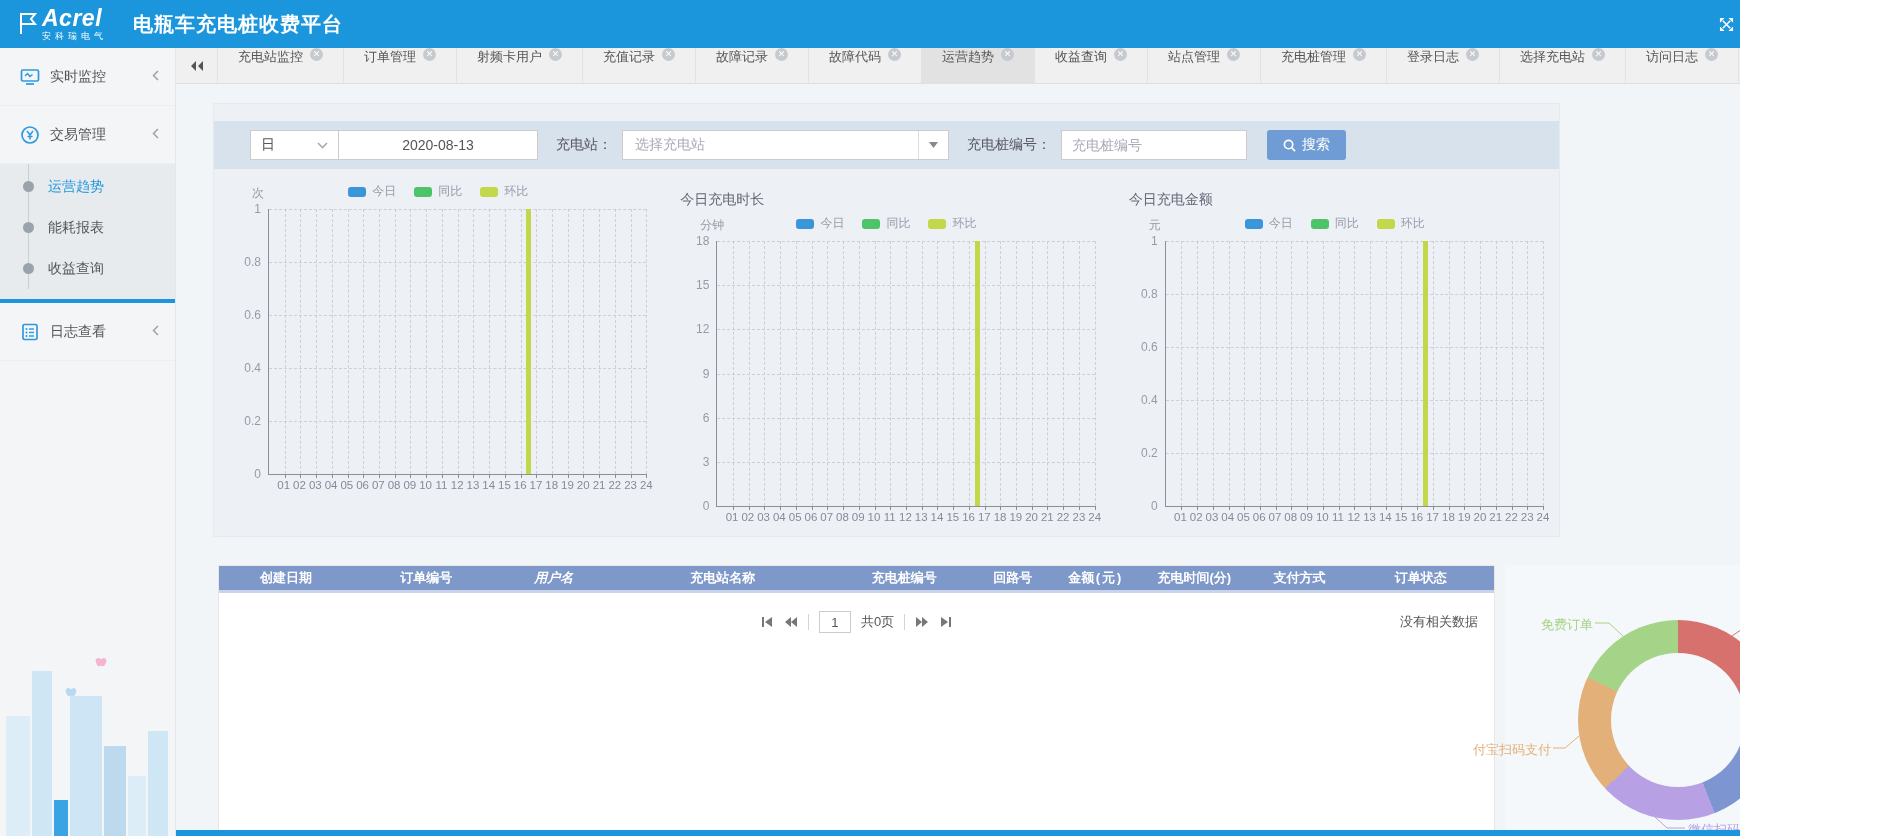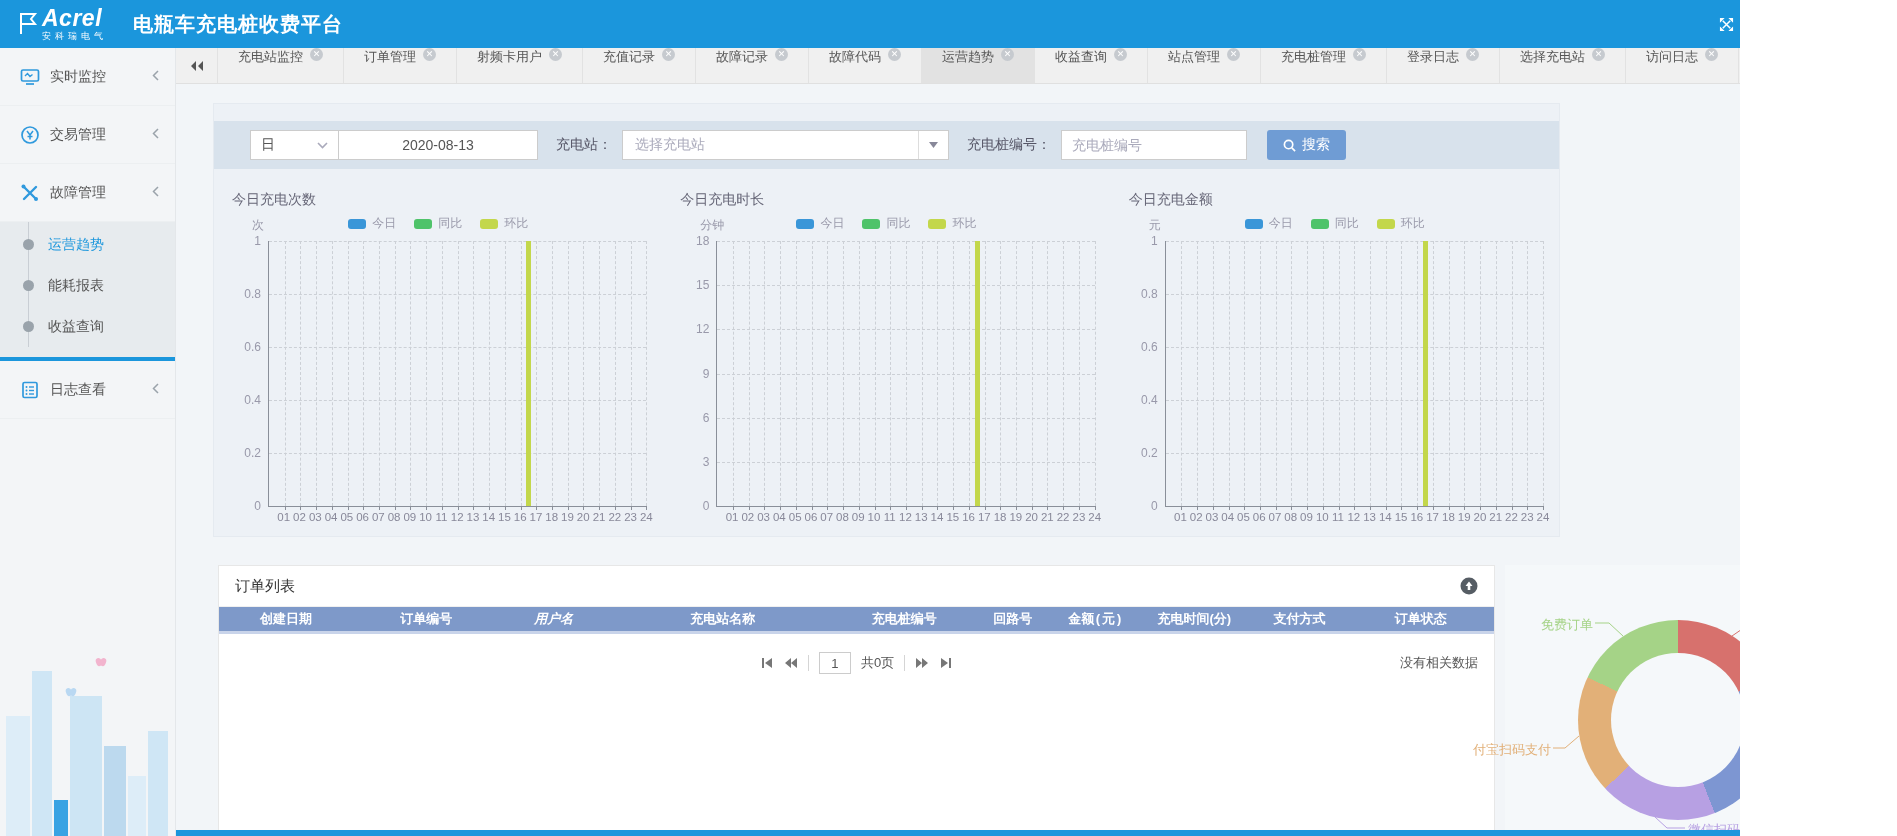--- a/index.html
+++ b/index.html
@@ -169,35 +169,20 @@
                 <circle cx="10" cy="10" r="8" fill="none" stroke="#2f99dd" stroke-width="1.7"></circle>
                 <path d="M7 6 L10 10 L13 6 M10 10 V14.5 M7.5 11.5 H12.5" fill="none" stroke="#2f99dd" stroke-width="1.5"></path>
               </svg>
             </span>
             <span>交易管理</span>
             <span class="chev"><svg width="7" height="11" viewBox="0 0 7 11">
                 <path d="M6 1 L1.5 5.5 L6 10" fill="none" stroke="#9aa3ab" stroke-width="1.5"></path>
               </svg></span>
           </div>
         </div>
-        <div style="position: relative;">
-          <div class="side-item">
-            <span class="s-ico">
-              <svg width="20" height="20" viewBox="0 0 20 20">
-                <path d="M3 3 L16 16 M16 4 L4 16" stroke="#2f99dd" stroke-width="2.4" stroke-linecap="round"></path>
-                <circle cx="3.5" cy="3.5" r="2" fill="#2f99dd"></circle>
-                <circle cx="16" cy="16" r="2" fill="#2f99dd"></circle>
-              </svg>
-            </span>
-            <span>故障管理</span>
-            <span class="chev"><svg width="7" height="11" viewBox="0 0 7 11">
-                <path d="M6 1 L1.5 5.5 L6 10" fill="none" stroke="#9aa3ab" stroke-width="1.5"></path>
-              </svg></span>
-          </div>
-        </div>
         <div class="side-group-open" style="position: relative;">
           <div class="side-sub">
             <div class="tree-line"></div>
             <div class="sub-item active">
               <span class="dot"></span>
               <span>运营趋势</span>
             </div>
             <div class="sub-item">
               <span class="dot"></span>
               <span>能耗报表</span>
@@ -348,21 +333,20 @@
         <button class="search-btn">
           <svg width="13" height="13" viewBox="0 0 14 14">
               <circle cx="6" cy="6" r="4.5" fill="none" stroke="#fff" stroke-width="1.8"></circle>
               <line x1="9.5" y1="9.5" x2="13" y2="13" stroke="#fff" stroke-width="1.8"></line>
             </svg>
           <span>搜索</span>
         </button>
       </div>
       <div class="charts-row" id="charts-row">
           <div class="chart">
-            <div class="chart-title">今日充电次数</div>
             <div class="chart-head">
               <span class="chart-unit">次</span>
               <div class="legend">
                 <span class="legend-item">
                   <span class="sw" style="background: rgb(58, 150, 216);"></span>
                   <span>今日</span>
                 </span>
                 <span class="legend-item">
                   <span class="sw" style="background: rgb(79, 195, 106);"></span>
                   <span>同比</span>
@@ -677,29 +661,20 @@
               <span class="xlab" style="left: 87.5%;">21</span>
               <span class="xlab" style="left: 91.6667%;">22</span>
               <span class="xlab" style="left: 95.8333%;">23</span>
               <span class="xlab" style="left: 100%;">24</span>
             </div>
           </div>
         </div>
     </div>
 
     <div class="orders-panel">
-      <div class="op-head">
-        <span class="op-title">订单列表</span>
-        <span class="op-collapse">
-          <svg width="18" height="18" viewBox="0 0 18 18">
-              <circle cx="9" cy="9" r="8.5" fill="#565d64"></circle>
-              <path d="M9 4.5 L12.5 9 L10.3 9 L10.3 13 L7.7 13 L7.7 9 L5.5 9 Z" fill="#fff"></path>
-            </svg>
-        </span>
-      </div>
       <div class="thead" id="order-thead">
           <div class="th" style="width: 10.5%;">创建日期</div>
           <div class="th" style="width: 11.5%;">订单编号</div>
           <div class="th" style="width: 8.5%; font-style: italic;">用户名</div>
           <div class="th" style="width: 18%;">充电站名称</div>
           <div class="th" style="width: 10.5%;">充电桩编号</div>
           <div class="th" style="width: 6.5%;">回路号</div>
           <div class="th" style="width: 6.5%; font-family: Liberation Mono, monospace;">金额(元)</div>
           <div class="th" style="width: 9%;">充电时间(分)</div>
           <div class="th" style="width: 7.5%;">支付方式</div>

